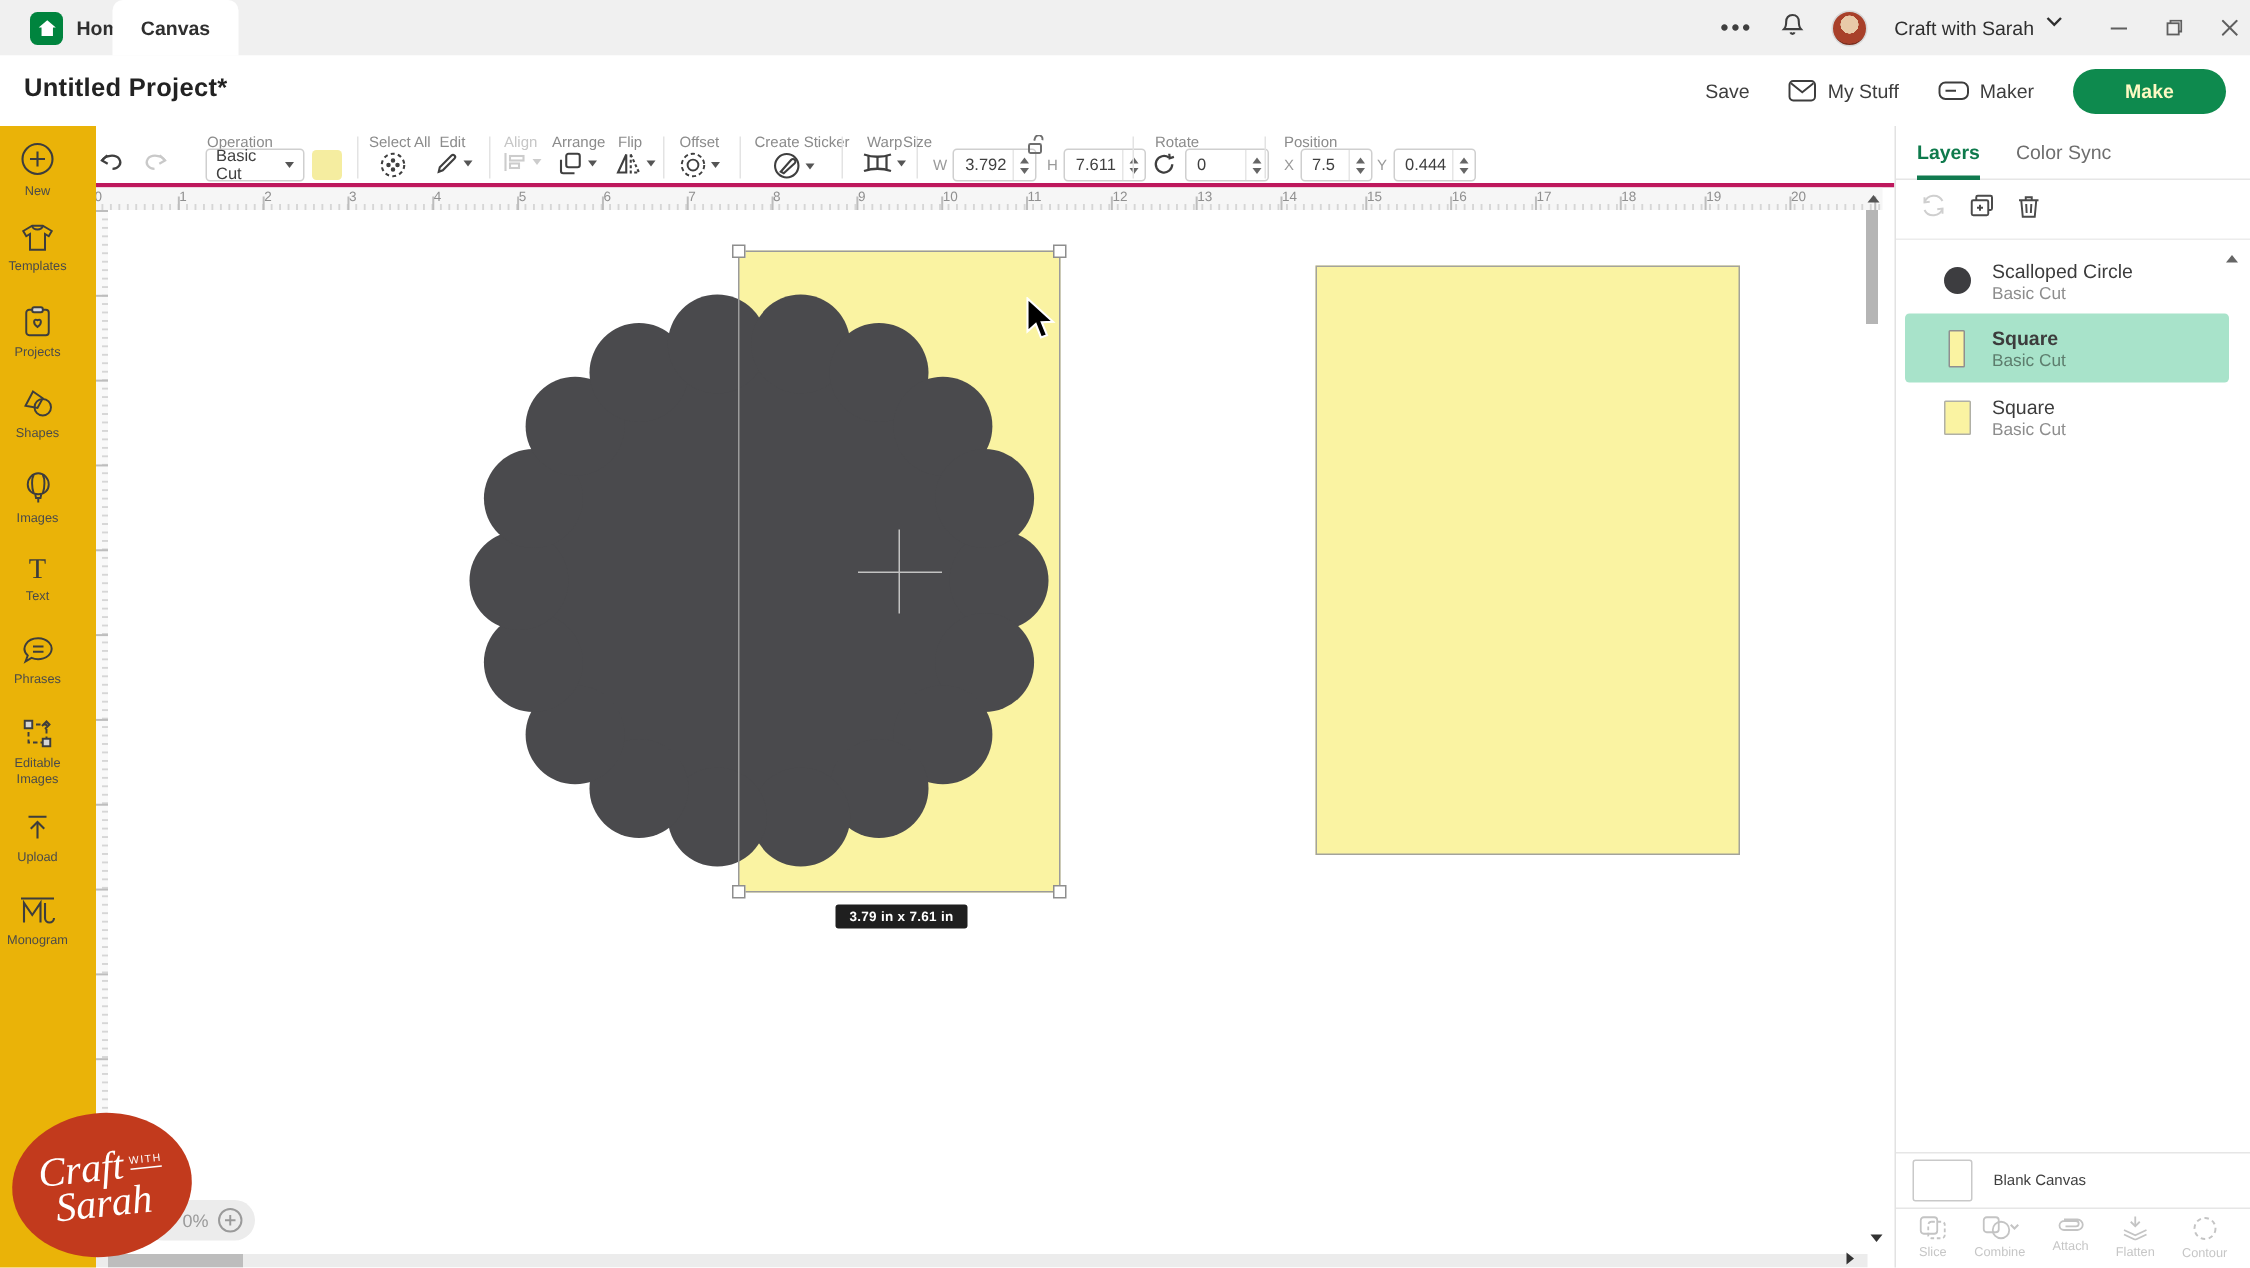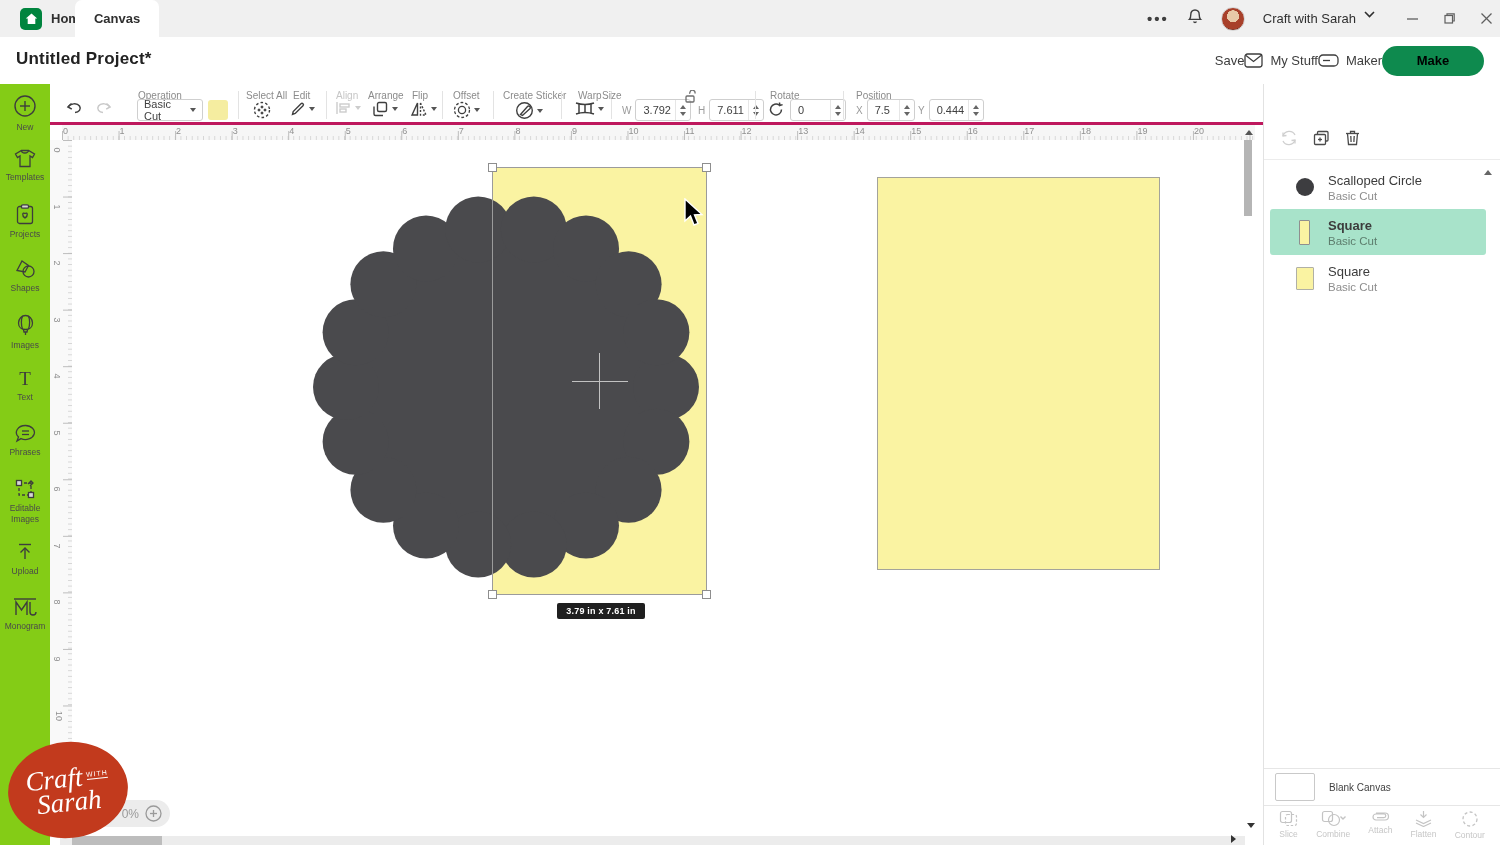--- a/index.html
+++ b/index.html
@@ -14,23 +14,23 @@
   .canvas-tab { position:absolute; left:75px; top:0; width:84px; height:37px; background:#ffffff; border-radius:7px 7px 0 0; display:flex; align-items:center; justify-content:center; cursor:pointer; }
   .tb-right { position:absolute; right:8px; top:0; height:37px; display:flex; align-items:center; gap:18px; }
   .ellipsis { font-size:15px; color:#3f3f3f; letter-spacing:2px; font-weight:700; cursor:pointer; }
   .avatar { width:24px; height:24px; border-radius:50%; background:radial-gradient(circle at 50% 38%, #e8c9a8 0 34%, #a8402a 35% 72%, #7c2f1f 73%); border:1px solid #d6d6d6; }
   .account-name { font-size:13px; color:#2f2f2f; }
   .winbtns { display:flex; align-items:center; gap:26px; margin-left:14px; color:#5f5f5f; }
 
   
   #headerbar { position:absolute; left:0; top:37px; width:1500px; height:47px; background:#fff; }
   #page-title { position:absolute; left:16px; top:12px; font-size:17px; font-weight:700; color:#222; letter-spacing:.2px; }
-  .hdr-right { position:absolute; right:16px; top:0; height:47px; display:flex; align-items:center; }
+  .hdr-right { position:absolute; right:16px; top:0; height:47px; display:flex; align-items:center; gap:26px; }
   .hdr-item { display:flex; align-items:center; gap:7px; font-size:13px; color:#3d3d3d; cursor:pointer; }
-  .make-btn { width:102px; height:30px; background:#0e8a4e; color:#000000; font-size:13px; font-weight:700; border:none; border-radius:16px; cursor:pointer; }
+  .make-btn { width:102px; height:30px; background:#0e8a4e; color:#fef9c3; font-size:13px; font-weight:700; border:none; border-radius:16px; cursor:pointer; }
 
   
   #toolbar { position:absolute; left:50px; top:84px; width:1213px; height:41px; background:#fff; border-bottom:3px solid #be185d; }
   .tool-lbl { position:absolute; font-size:10px; color:#8b8b8b; top:6px; white-space:nowrap; }
   .tool-lbl.dis { color:#c6c6c6; }
   .icon-btn { position:absolute; top:17px; display:flex; align-items:center; gap:3px; cursor:pointer; color:#3f3f3f; }
   .icon-btn.dis { color:#c9c9c9; cursor:default; }
   .caret-dn { width:0; height:0; border-left:3.5px solid transparent; border-right:3.5px solid transparent; border-top:4px solid #555; }
   .dis .caret-dn { border-top-color:#cccccc; }
   .tdivider { position:absolute; top:7px; width:1px; height:28px; background:#e3e3e3; }
@@ -38,21 +38,21 @@
   .swatch { position:absolute; left:158px; top:16px; width:20px; height:20px; border-radius:3px; cursor:pointer; }
   .num-wrap { position:absolute; top:15px; display:flex; align-items:center; gap:4px; }
   .num-pfx { font-size:10px; color:#9a9a9a; }
   .num-box { height:22px; border:1px solid #cfcfcf; border-radius:3px; background:#fff; display:flex; align-items:center; }
   .num-val { font-size:11px; color:#3f3f3f; padding:0 4px 0 7px; }
   .stepper { display:flex; flex-direction:column; justify-content:center; gap:3px; padding:0 4px; border-left:1px solid #e6e6e6; height:100%; cursor:pointer; }
   .st-up { width:0; height:0; border-left:3px solid transparent; border-right:3px solid transparent; border-bottom:4px solid #666; }
   .st-dn { width:0; height:0; border-left:3px solid transparent; border-right:3px solid transparent; border-top:4px solid #666; }
 
   
-  #sidebar { position:absolute; left:0; top:84px; width:50px; height:761px; background:#84cc16; z-index:5; }
+  #sidebar { position:absolute; left:0; top:84px; width:64px; height:761px; background:#eab308; z-index:5; }
   .sb-item { width:50px; display:flex; flex-direction:column; align-items:center; gap:4px; padding-top:10px; height:55px; cursor:pointer; color:#3d3d3d; }
   .sb-item.tall { height:63px; }
   .sb-label { font-size:8.5px; color:#4a4a4a; text-align:center; line-height:1.3; }
 
   
   #canvas-region { position:absolute; left:50px; top:125px; width:1213px; height:720px; background:#fff; overflow:hidden; }
   #h-ruler { position:absolute; left:12px; top:0; width:1193px; height:15px; background-color:#f6f6f6;
     background-image:linear-gradient(to right,#bdbdbd 1px,transparent 1px),linear-gradient(to right,#d6d6d6 1px,transparent 1px);
     background-size:56.55px 9px,5.655px 4px; background-position:left bottom,left bottom; background-repeat:repeat-x,repeat-x; }
   .ruler-num { position:absolute; top:1px; font-size:9px; color:#8f8f8f; }
@@ -538,20 +538,24 @@
 
 <div id="cws-logo">
   <div class="logo-row1">
     <span class="logo-big">Craft</span>
     <span class="logo-small">WITH</span>
   </div>
   <span class="logo-big">Sarah</span>
 </div>
 
 <div id="right-panel">
+  <div class="rp-tabs">
+    <span class="rp-tab active">Layers</span>
+    <span class="rp-tab">Color Sync</span>
+  </div>
   <div class="rp-icons">
     <span class="rp-icon">
       <svg width="18" height="16" viewBox="0 0 18 16" fill="none" stroke="#cfcfcf" stroke-width="1.3">
           <path d="M15 5 a6.5 6.5 0 0 0 -12 1"></path>
           <polyline points="3,2.5 3,6 6.5,5.5"></polyline>
           <path d="M3 11 a6.5 6.5 0 0 0 12 -1"></path>
           <polyline points="15,13.5 15,10 11.5,10.5"></polyline>
         </svg>
     </span>
     <span class="rp-icon">

